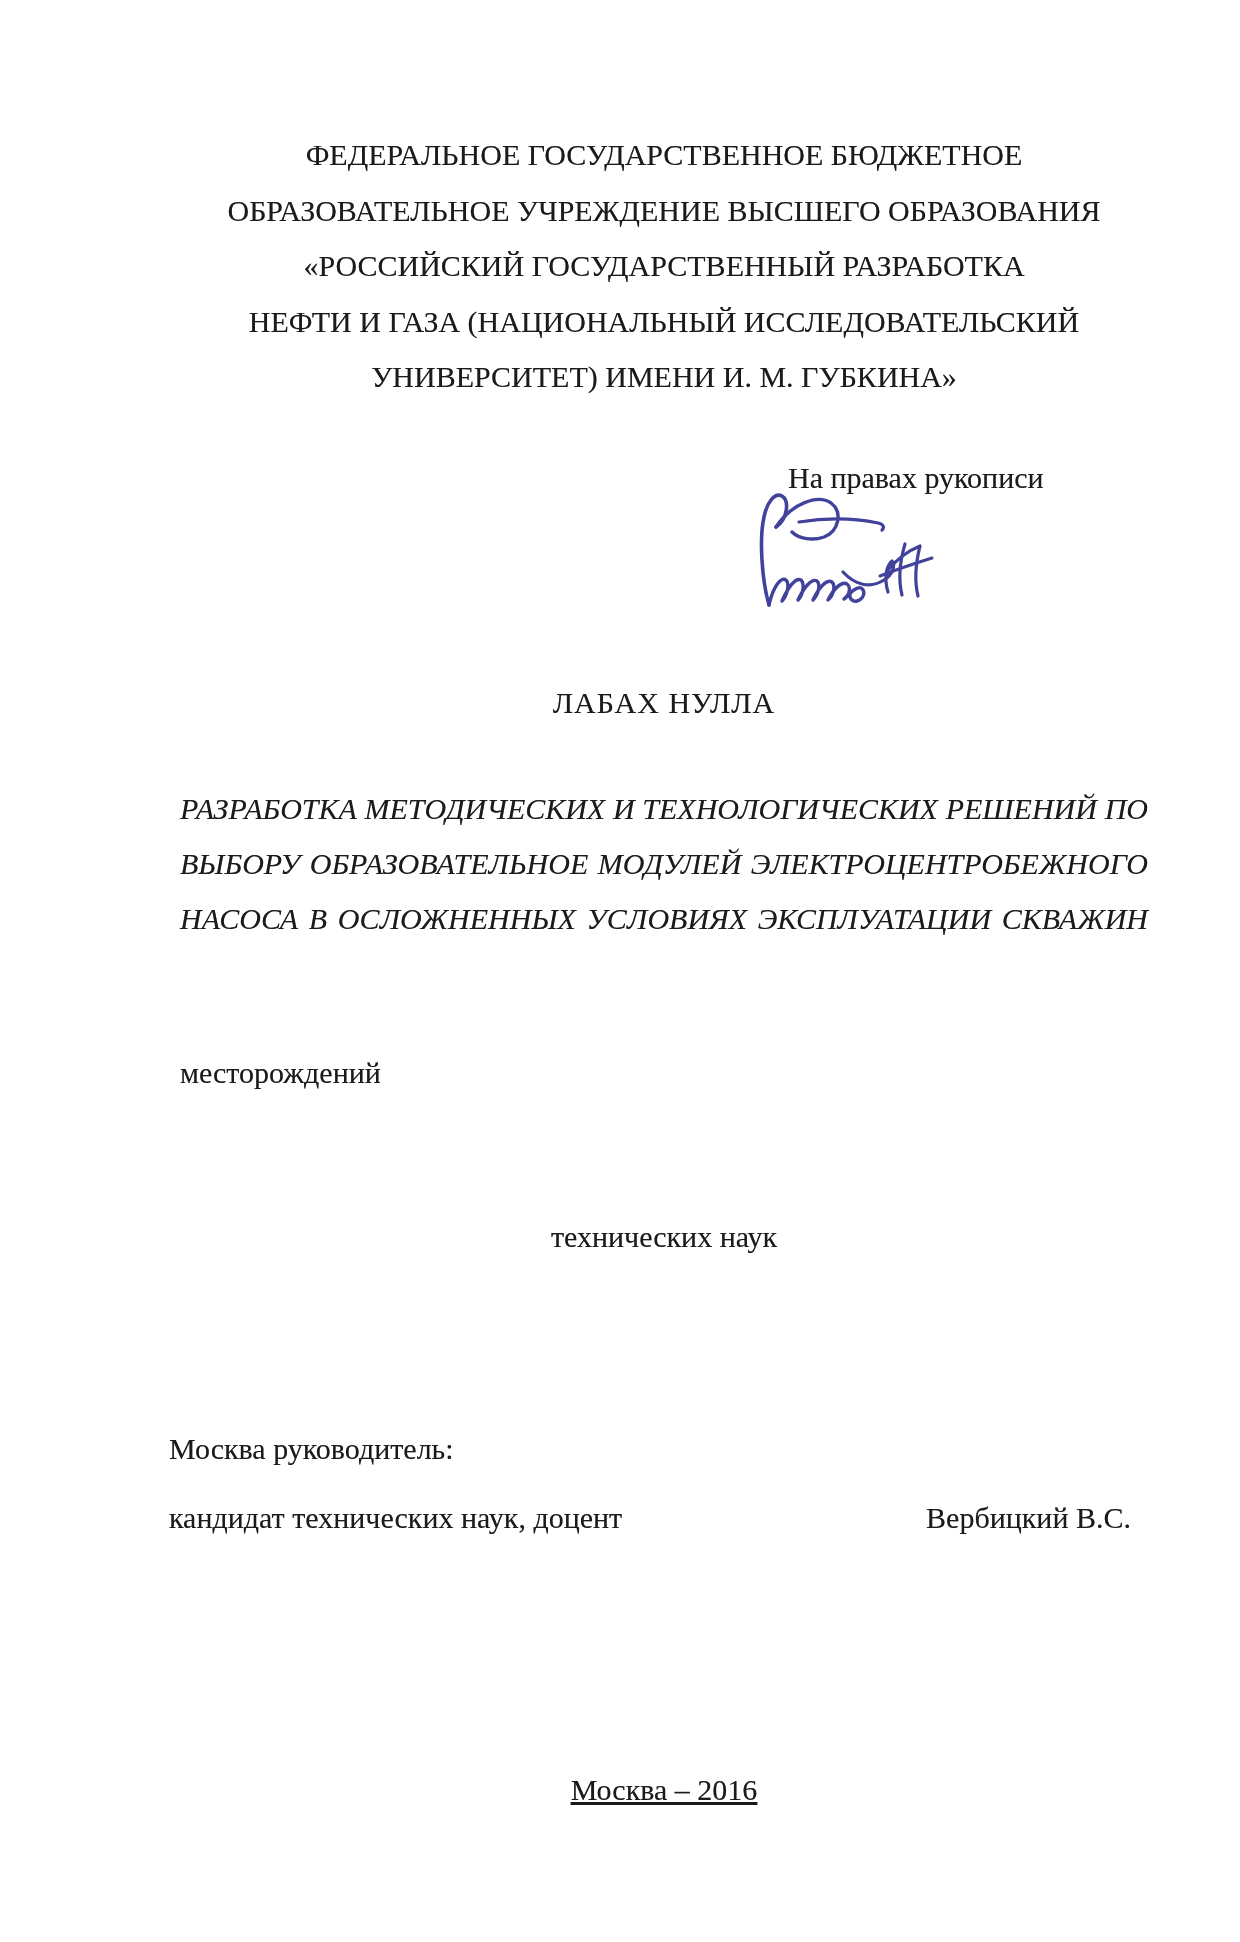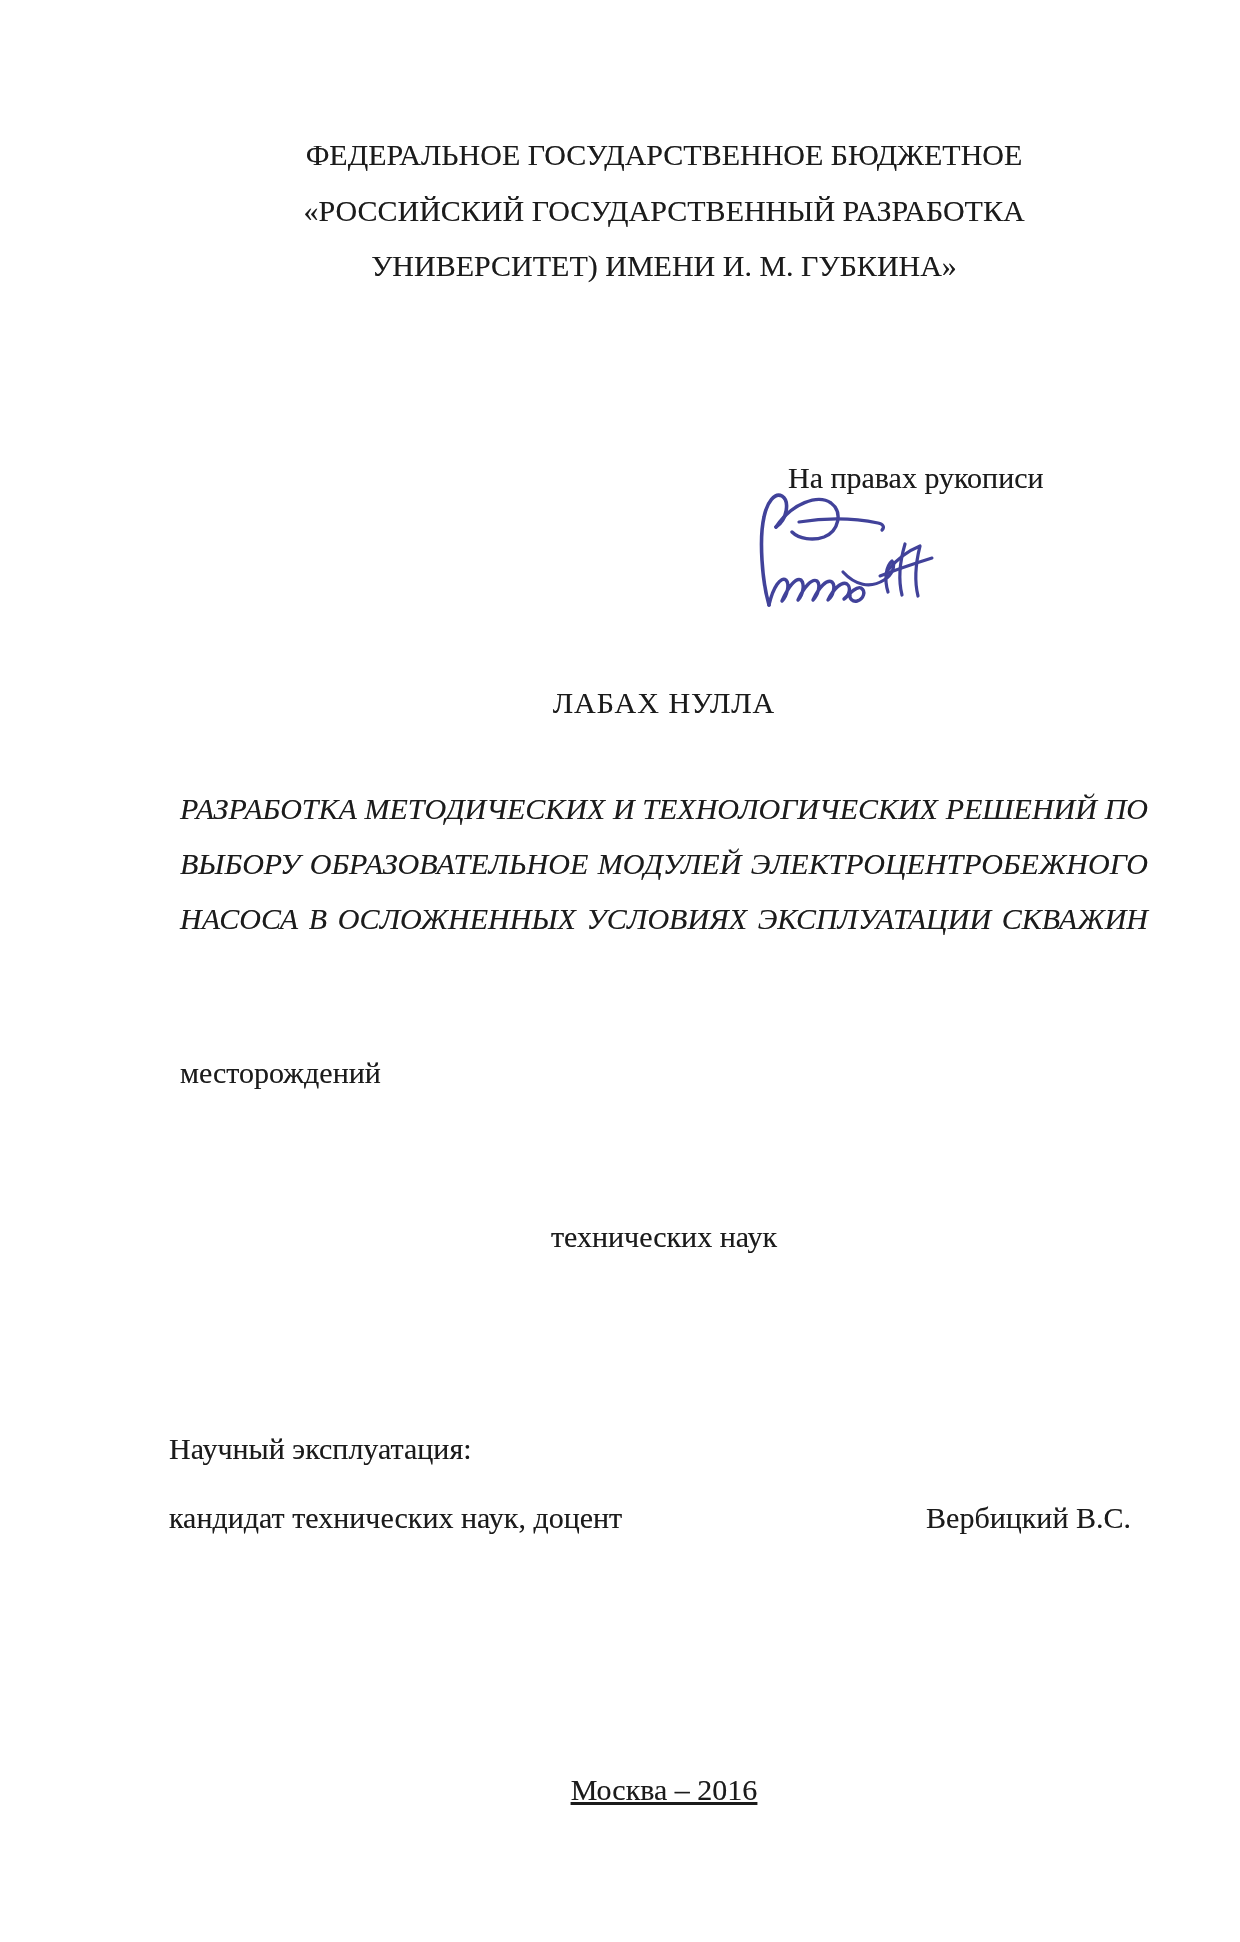--- a/index.html
+++ b/index.html
@@ -56,21 +56,23 @@
     stroke-linejoin: round;
   }
 </style>
 </head>
 <body>
 
 <div class="doc">
 
   <div id="institution" class="abs block center">
     <div>ФЕДЕРАЛЬНОЕ ГОСУДАРСТВЕННОЕ БЮДЖЕТНОЕ</div>
+    <div>ОБРАЗОВАТЕЛЬНОЕ УЧРЕЖДЕНИЕ ВЫСШЕГО ОБРАЗОВАНИЯ</div>
     <div>«РОССИЙСКИЙ ГОСУДАРСТВЕННЫЙ РАЗРАБОТКА</div>
+    <div>НЕФТИ И ГАЗА (НАЦИОНАЛЬНЫЙ ИССЛЕДОВАТЕЛЬСКИЙ</div>
     <div>УНИВЕРСИТЕТ) ИМЕНИ И. М. ГУБКИНА»</div>
   </div>
 
   <div id="manuscript-note" class="abs">На правах рукописи</div>
 
   <div id="signature-wrap" class="abs">
     <svg width="244" height="156" viewBox="0 0 244 156">
 
       <path class="ink" stroke-width="3.6" d="M 27,132 C 20,108 17,66 22,44 C 25,29 33,19 40,23 C 48,28 45,47 34,54"></path>
 
@@ -95,21 +97,21 @@
   </div>
 
   <div id="specialty" class="abs block">
     <div>месторождений</div>
   </div>
 
   <div id="thesis-type" class="abs block center">
     <div>технических наук</div>
   </div>
 
-  <div id="supervisor-label" class="abs">Научный эксплуатация:</div>
+  <div id="supervisor-label" class="abs">Москва руководитель:</div>
   <div id="supervisor-row" class="abs">
     <span>кандидат технических наук, доцент</span>
     <span>Вербицкий В.С.</span>
   </div>
 
   <div id="city-year" class="abs block center">Москва – 2016</div>
 
 </div>
 
 </body></html>

